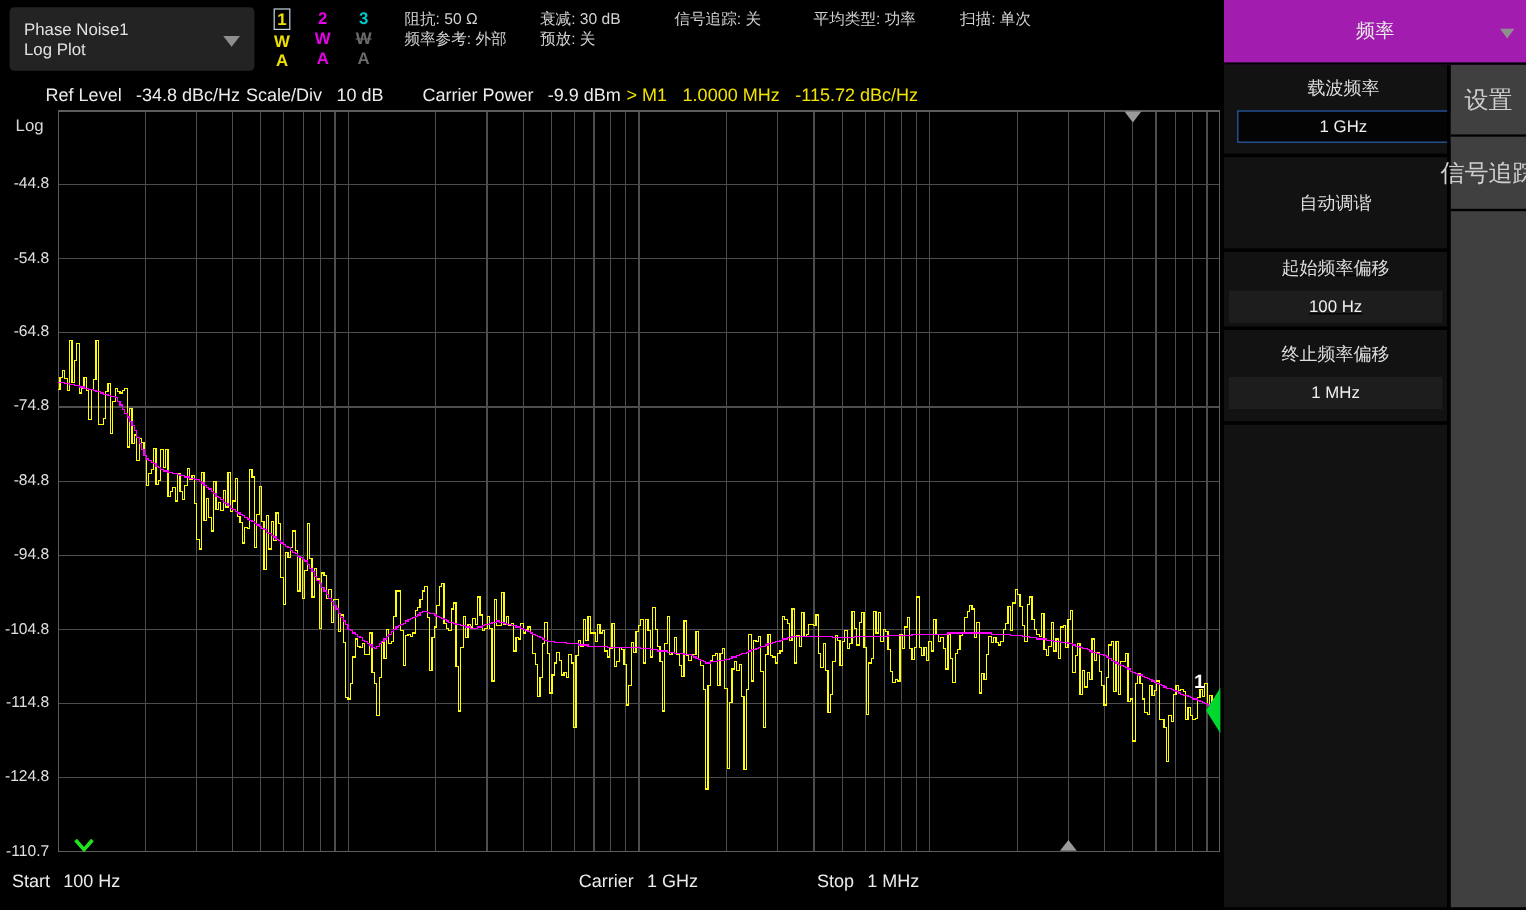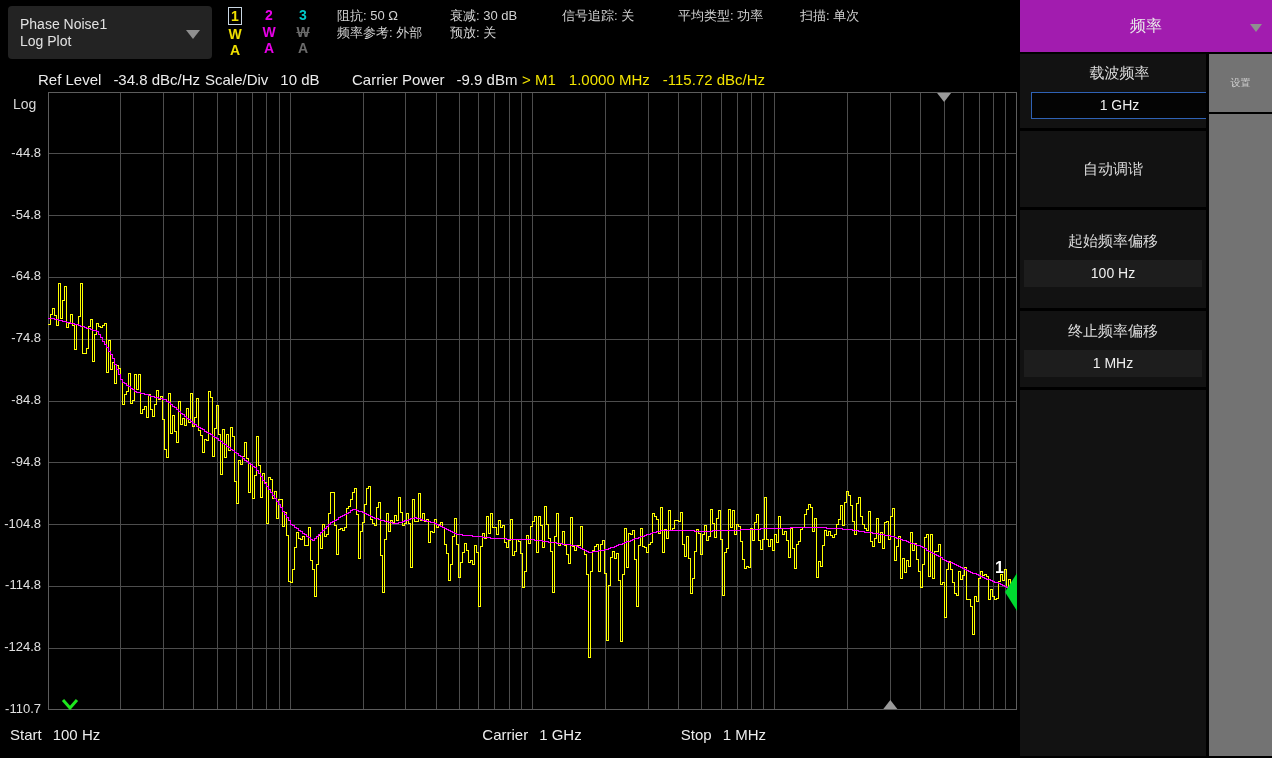--- a/index.html
+++ b/index.html
@@ -54,22 +54,22 @@
   .colgap { width:3px; background:#000; }
   .tabcol { width:63px; display:flex; flex-direction:column; background:#000; }
   .softkey { background:#121212; margin-bottom:3px; display:flex; flex-direction:column;
     align-items:center; justify-content:center; }
   .softkey .lbl { color:#dedede; font-size:15px; }
   .softkey .val { width:178px; height:27px; margin-top:9px; display:flex; align-items:center;
     justify-content:center; font-size:14px; color:#efefef; }
   .val.active { background:#040404; border:1px solid #2f62b5; }
   .val.plain  { background:#1d1d1d; }
   .softkey.filler { flex:1; margin-bottom:0; }
-  .tab { background:#737373; border-bottom:2px solid #000; display:flex; align-items:center;
-    justify-content:center; color:#cfcfcf; font-size:10px; white-space:nowrap; }
+  .tab { background:#404040; border-bottom:2px solid #000; display:flex; align-items:center;
+    justify-content:center; color:#cfcfcf; font-size:20px; white-space:nowrap; }
   .tab.filler { flex:1; border-bottom:none; }
 </style>
 </head>
 <body>
 
 <div class="screen">
 
   <div class="topbar">
     <div class="meas-select">
       <div class="lines">
@@ -221,31 +221,32 @@
     </div>
     <div class="side-body">
       <div class="softcol" id="softcol">
           <div class="softkey" style="height: 74px; padding-left: 13px;">
             <div class="lbl">载波频率</div>
             <div class="val active">1 GHz</div>
           </div>
           <div class="softkey" style="height: 76px;">
             <div class="lbl">自动调谐</div>
           </div>
-          <div class="softkey" style="height: 98px;">
+          <div class="softkey" style="height: 62px; text-decoration: underline;">
             <div class="lbl">起始频率偏移</div>
             <div class="val plain">100 Hz</div>
           </div>
           <div class="softkey" style="height: 76px;">
             <div class="lbl">终止频率偏移</div>
             <div class="val plain">1 MHz</div>
           </div>
           <div class="softkey filler"></div>
         </div>
       <div class="colgap"></div>
       <div class="tabcol" id="tabcol">
           <div class="tab" style="height: 60px;">设置</div>
+          <div class="tab" style="height: 62px;">信号追踪</div>
           <div class="tab filler"></div>
         </div>
     </div>
   </div>
 
 </div>
 
 </body></html>

